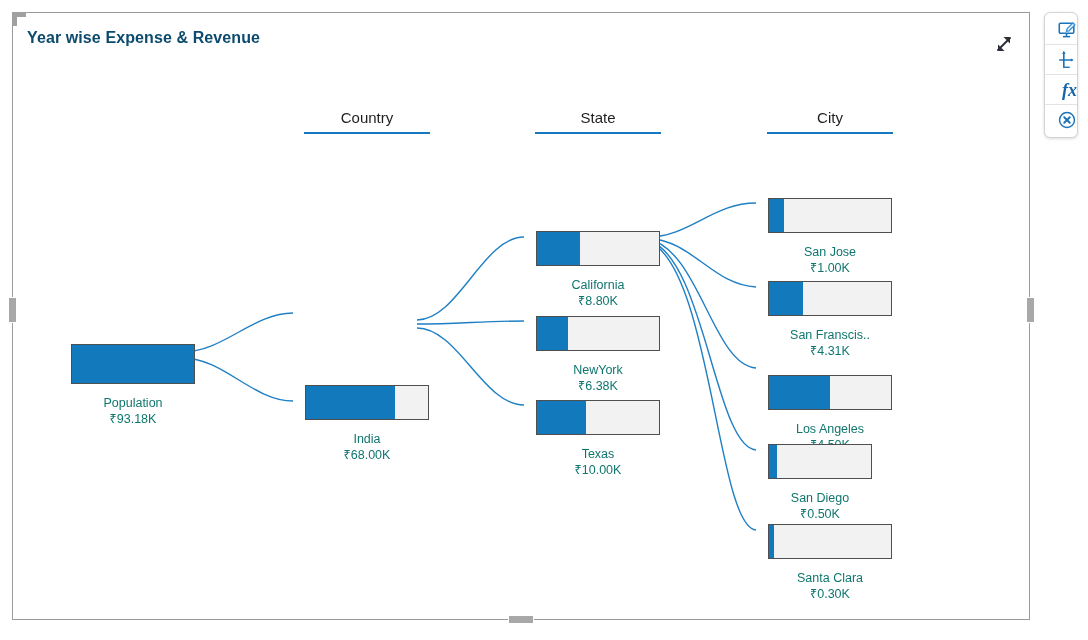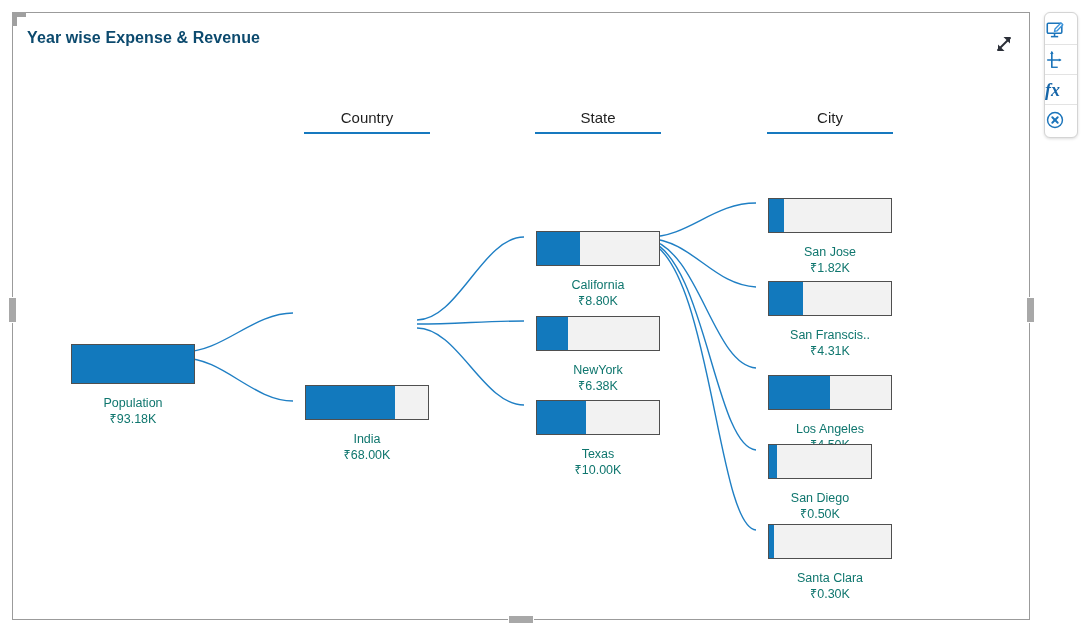--- a/index.html
+++ b/index.html
@@ -145,21 +145,21 @@
     border-radius: 6px;
     box-shadow: 0 1px 3px rgba(0,0,0,0.14);
     padding: 2px 0;
     box-sizing: border-box;
   }
   .tool-btn {
     width: 100%;
     height: 30px;
     display: flex;
     align-items: center;
-    justify-content: flex-start;
+    justify-content: flex-end;
     cursor: pointer;
     border-bottom: 1px solid #e3e3e3;
     box-sizing: border-box;
   }
   .tool-btn:last-child { border-bottom: none; }
   .tool-btn .fx {
     font-family: "Liberation Serif", serif;
     font-style: italic;
     font-weight: bold;
     font-size: 18px;
@@ -269,21 +269,21 @@
           <span class="value">₹10.00K</span>
         </div>
       </div>
 
       <div class="node" style="left:755px; top:185px; width:124px; height:35px;">
         <div class="bar">
           <div class="fill" style="width: 12%;"></div>
         </div>
         <div class="caption">
           <span class="name">San Jose</span>
-          <span class="value">₹1.82K</span>
+          <span class="value">₹1.00K</span>
         </div>
       </div>
 
       <div class="node" style="left:755px; top:268px; width:124px; height:35px;">
         <div class="bar">
           <div class="fill" style="width: 28%;"></div>
         </div>
         <div class="caption">
           <span class="name">San Franscis..</span>
           <span class="value">₹4.31K</span>

